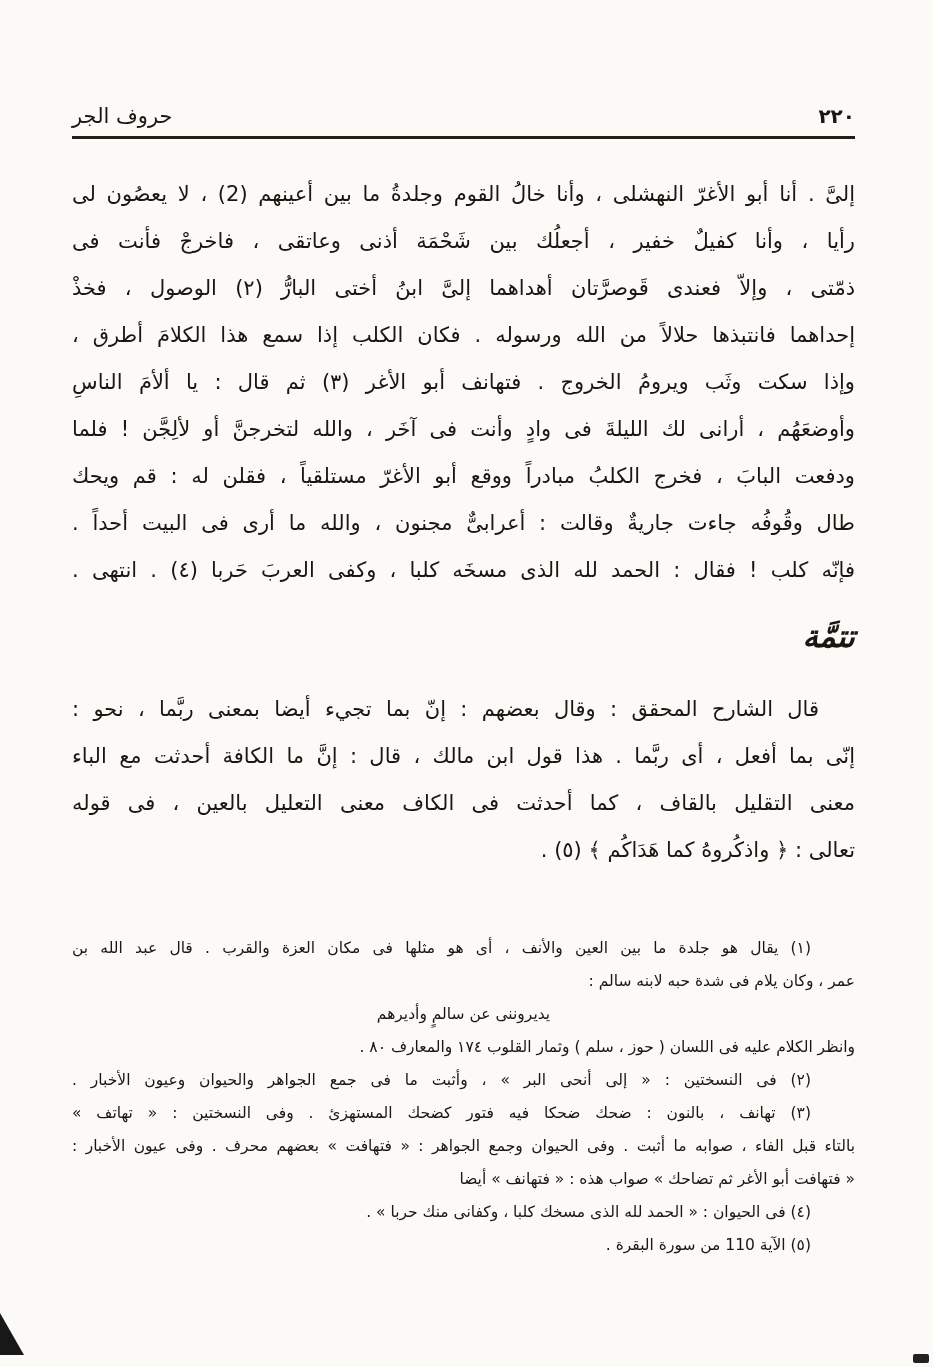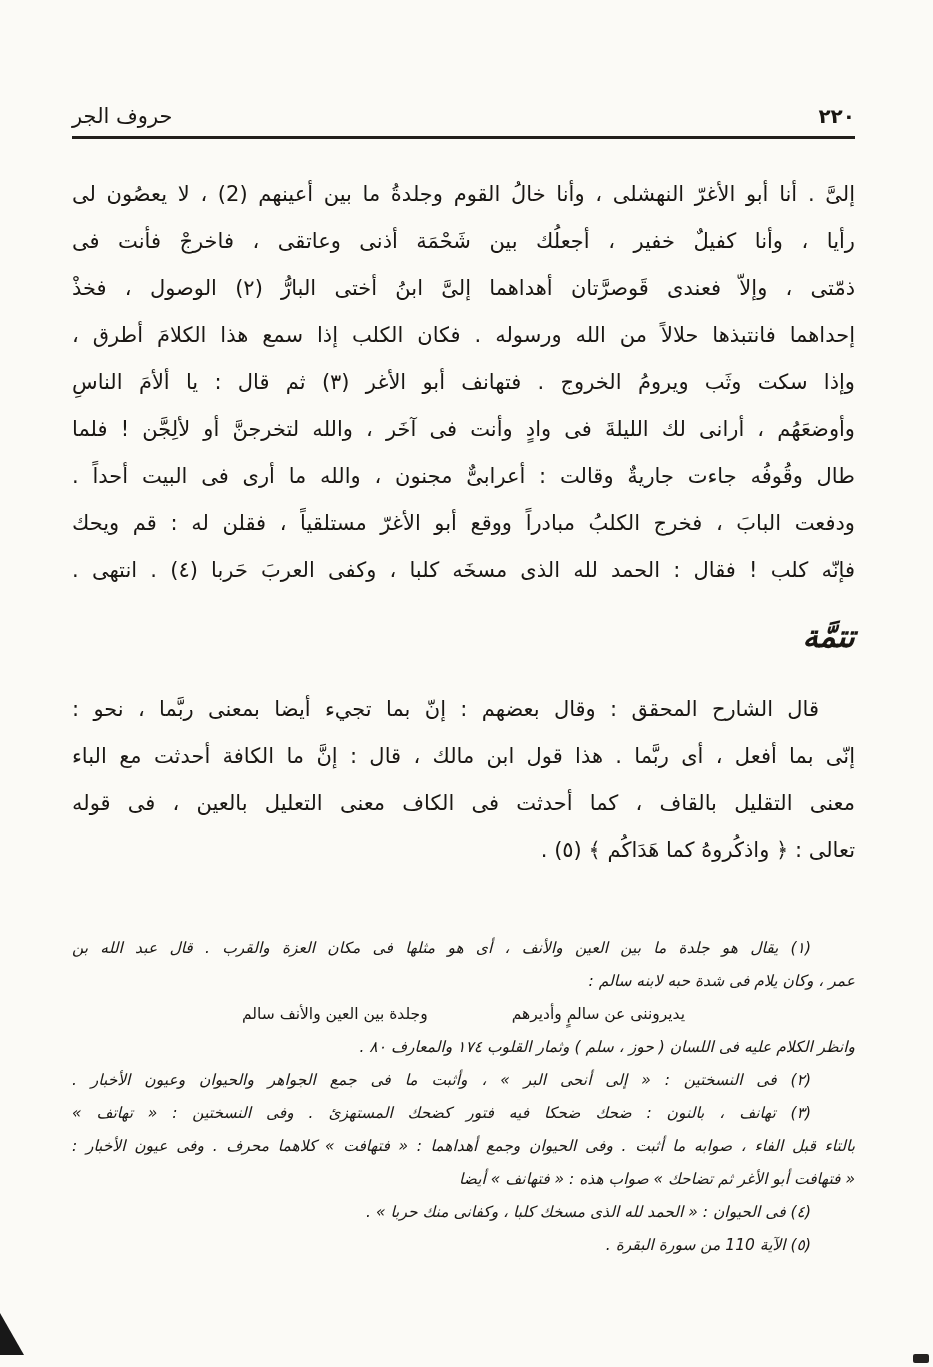--- a/index.html
+++ b/index.html
@@ -45,21 +45,20 @@
     text-align: right;
     font-size: 31px;
     font-weight: bold;
     font-style: italic;
   }
 
   .footnotes { margin-top: 58px; font-size: 15.5px; }
   .footnotes p {
     line-height: 33px;
     min-height: 33px;
-    font-style: italic;
   }
   .fn-indent { text-indent: 44px; }
   .fn-j { text-align: justify; text-align-last: justify; }
   .fn-r { text-align: right; }
   .verse {
     display: flex;
     justify-content: center;
     gap: 84px;
     line-height: 33px;
   }
@@ -91,45 +90,44 @@
     </div>
     <div class="rule"></div>
 
     <div class="body-text">
       <p class="j">إلىَّ . أنا أبو الأغرّ النهشلى ، وأنا خالُ القوم وجلدةُ ما بين أعينهم (2) ، لا يعصُون لى</p>
       <p class="j">رأيا ، وأنا كفيلٌ خفير ، أجعلُك بين شَحْمَة أذنى وعاتقى ، فاخرجْ فأنت فى</p>
       <p class="j">ذمّتى ، وإلاّ فعندى قَوصرَّتان أهداهما إلىَّ ابنُ أختى البارُّ (٢) الوصول ، فخذْ</p>
       <p class="j">إحداهما فانتبذها حلالاً من الله ورسوله . فكان الكلب إذا سمع هذا الكلامَ أطرق ،</p>
       <p class="j">وإذا سكت وثَب ويرومُ الخروج . فتهانف أبو الأغر (٣) ثم قال : يا ألأمَ الناسِ</p>
       <p class="j">وأوضعَهُم ، أرانى لك الليلةَ فى وادٍ وأنت فى آخَر ، والله لتخرجنَّ أو لألِجَّن ! فلما</p>
+      <p class="j">ودفعت البابَ ، فخرج الكلبُ مبادراً ووقع أبو الأغرّ مستلقياً ، فقلن له : قم ويحك</p>
       <p class="j">طال وقُوفُه جاءت جاريةٌ وقالت : أعرابىٌّ مجنون ، والله ما أرى فى البيت أحداً .</p>
-      <p class="j">ودفعت البابَ ، فخرج الكلبُ مبادراً ووقع أبو الأغرّ مستلقياً ، فقلن له : قم ويحك</p>
       <p class="j">فإنّه كلب ! فقال : الحمد لله الذى مسخَه كلبا ، وكفى العربَ حَربا (٤) . انتهى .</p>
     </div>
 
     <h2 class="section-heading">تتمَّة</h2>
 
     <div class="body-text">
       <p class="j indent">قال الشارح المحقق : وقال بعضهم : إنّ بما تجيء أيضا بمعنى ربَّما ، نحو :</p>
       <p class="j">إنّى بما أفعل ، أى ربَّما . هذا قول ابن مالك ، قال : إنَّ ما الكافة أحدثت مع الباء</p>
       <p class="j">معنى التقليل بالقاف ، كما أحدثت فى الكاف معنى التعليل بالعين ، فى قوله</p>
       <p class="r">تعالى : ﴿ واذكُروهُ كما هَدَاكُم ﴾ (٥) .</p>
     </div>
 
     <div class="footnotes">
       <p class="fn-j fn-indent">(١) يقال هو جلدة ما بين العين والأنف ، أى هو مثلها فى مكان العزة والقرب . قال عبد الله بن</p>
       <p class="fn-r">عمر ، وكان يلام فى شدة حبه لابنه سالم :</p>
       <div class="verse">
         <span>يديروننى عن سالمٍ وأديرهم</span>
-        <span>وجلدة بين العين والأنف سالم</span>
       </div>
       <p class="fn-r">وانظر الكلام عليه فى اللسان ( حوز ، سلم ) وثمار القلوب ١٧٤ والمعارف ٨٠ .</p>
       <p class="fn-j fn-indent">(٢) فى النسختين : « إلى أنحى البر » ، وأثبت ما فى جمع الجواهر والحيوان وعيون الأخبار .</p>
       <p class="fn-j fn-indent">(٣) تهانف ، بالنون : ضحك ضحكا فيه فتور كضحك المستهزئ . وفى النسختين : « تهاتف »</p>
-      <p class="fn-j">بالتاء قبل الفاء ، صوابه ما أثبت . وفى الحيوان وجمع أهداهما : « فتهافت » كلاهما محرف . وفى عيون الأخبار :</p>
+      <p class="fn-j">بالتاء قبل الفاء ، صوابه ما أثبت . وفى الحيوان وجمع الجواهر : « فتهافت » بعضهم محرف . وفى عيون الأخبار :</p>
       <p class="fn-r">« فتهافت أبو الأغر ثم تضاحك » صواب هذه : « فتهانف » أيضا</p>
       <p class="fn-r fn-indent">(٤) فى الحيوان : « الحمد لله الذى مسخك كلبا ، وكفانى منك حربا » .</p>
       <p class="fn-r fn-indent">(٥) الآية 110 من سورة البقرة .</p>
     </div>
 
   </div>
 
   <div class="artifact-bl"></div>
   <div class="artifact-br"></div>
 </div>

